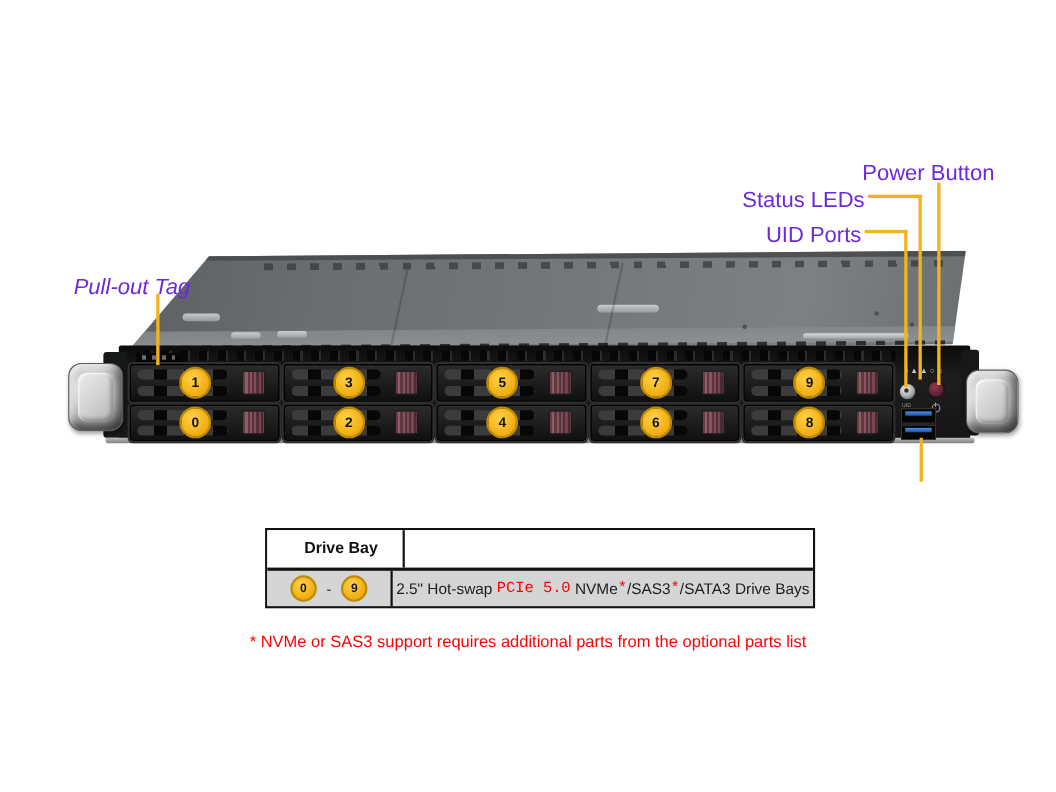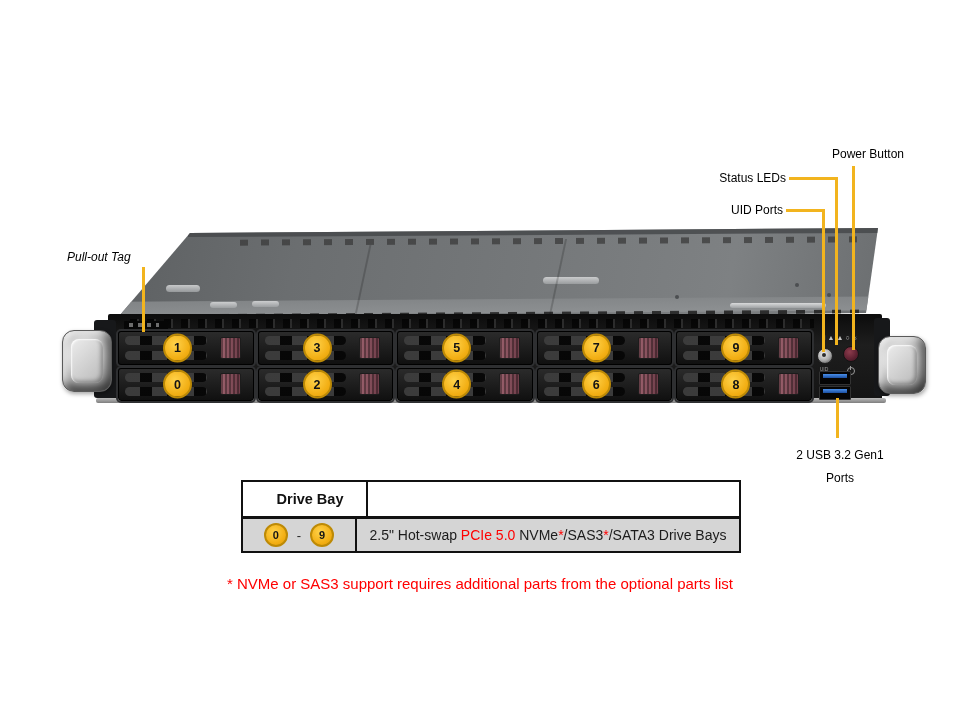--- a/index.html
+++ b/index.html
@@ -2,21 +2,21 @@
 <html><head>
 <meta charset="utf-8">
 <style>
   html,body{margin:0;padding:0;background:#ffffff;}
   #page{position:relative;width:960px;height:720px;background:#ffffff;overflow:hidden;
         font-family:"Liberation Sans",sans-serif;color:#111;}
 
   
   .title{position:absolute;left:0;top:74px;width:960px;text-align:center;
          font-size:16.5px;font-style:italic;color:#1a1a1a;}
-  .lbl{position:absolute;font-size:12px;color:#000000;white-space:nowrap;}
+  .lbl{position:absolute;font-size:20px;color:#6d28d9;white-space:nowrap;}
   .lbl.right{text-align:right;}
   #lbl-power{left:760px;width:144px;top:147px;}
   #lbl-status{left:640px;width:146px;top:171px;text-align:right;}
   #lbl-uid{left:640px;width:143px;top:203px;}
   #lbl-pullout{left:67px;top:250px;font-style:italic;}
   #lbl-usb{left:756px;width:168px;top:444px;text-align:center;line-height:23px;}
 
   
   .yline{position:absolute;background:#F2B41E;z-index:30;}
 
@@ -113,21 +113,21 @@
   
   #spec-table{position:absolute;left:241px;top:480px;width:496px;border:2px solid #111;
     background:#fff;z-index:10;}
   .t-head{display:flex;height:34px;background:#ffffff;border-bottom:3px solid #111;padding-left:11px;}
   .t-row{display:flex;height:32px;background:#d5d5d5;}
   .t-c1{width:112px;border-right:2px solid #111;display:flex;align-items:center;
     justify-content:center;}
   .t-c2{flex:1;display:flex;align-items:center;justify-content:center;}
   .t-head .t-c1,.t-head .t-c2{font-weight:bold;font-size:14.5px;color:#111;}
   .desc{font-size:14px;color:#1c1c1c;white-space:pre;}
-  .desc .red{color:#ff0000;}
+  .desc .red{color:#ff0000;font-family:Liberation Mono, monospace;}
   .mini-circle{display:inline-flex;width:20px;height:20px;border-radius:50%;
     align-items:center;justify-content:center;font-size:11px;font-weight:bold;color:#141414;
     background:radial-gradient(circle at 40% 35%,#ffd24a,#f2ae13 65%,#d99a0b);
     border:2px solid #bd8a06;}
   .dash{margin:0 9px;font-size:13px;color:#222;}
 
   .footnote{position:absolute;left:0;top:575px;width:960px;text-align:center;
     color:#ff0000;font-size:15px;}
 </style>
 </head>
@@ -239,24 +239,20 @@
   <div class="yline" style="left:835px;top:177px;width:3px;height:168px;"></div>
   <div class="yline" style="left:786px;top:209px;width:39px;height:3px;"></div>
   <div class="yline" style="left:822px;top:209px;width:3px;height:143px;"></div>
   <div class="yline" style="left:852px;top:166px;width:3px;height:184px;"></div>
   <div class="yline" style="left:836px;top:398px;width:3px;height:40px;"></div>
 
   <div class="lbl right" id="lbl-power">Power Button</div>
   <div class="lbl right" id="lbl-status">Status LEDs</div>
   <div class="lbl right" id="lbl-uid">UID Ports</div>
   <div class="lbl" id="lbl-pullout">Pull-out Tag</div>
-  <div class="lbl" id="lbl-usb">
-    <span style="display:block;">2 USB 3.2 Gen1</span>
-    <span style="display:block;">Ports</span>
-  </div>
 
   <div id="spec-table">
     <div class="t-head">
       <div class="t-c1">Drive Bay</div>
     </div>
     <div class="t-row">
       <div class="t-c1">
         <span class="mini-circle">0</span>
         <span class="dash">-</span>
         <span class="mini-circle">9</span>

